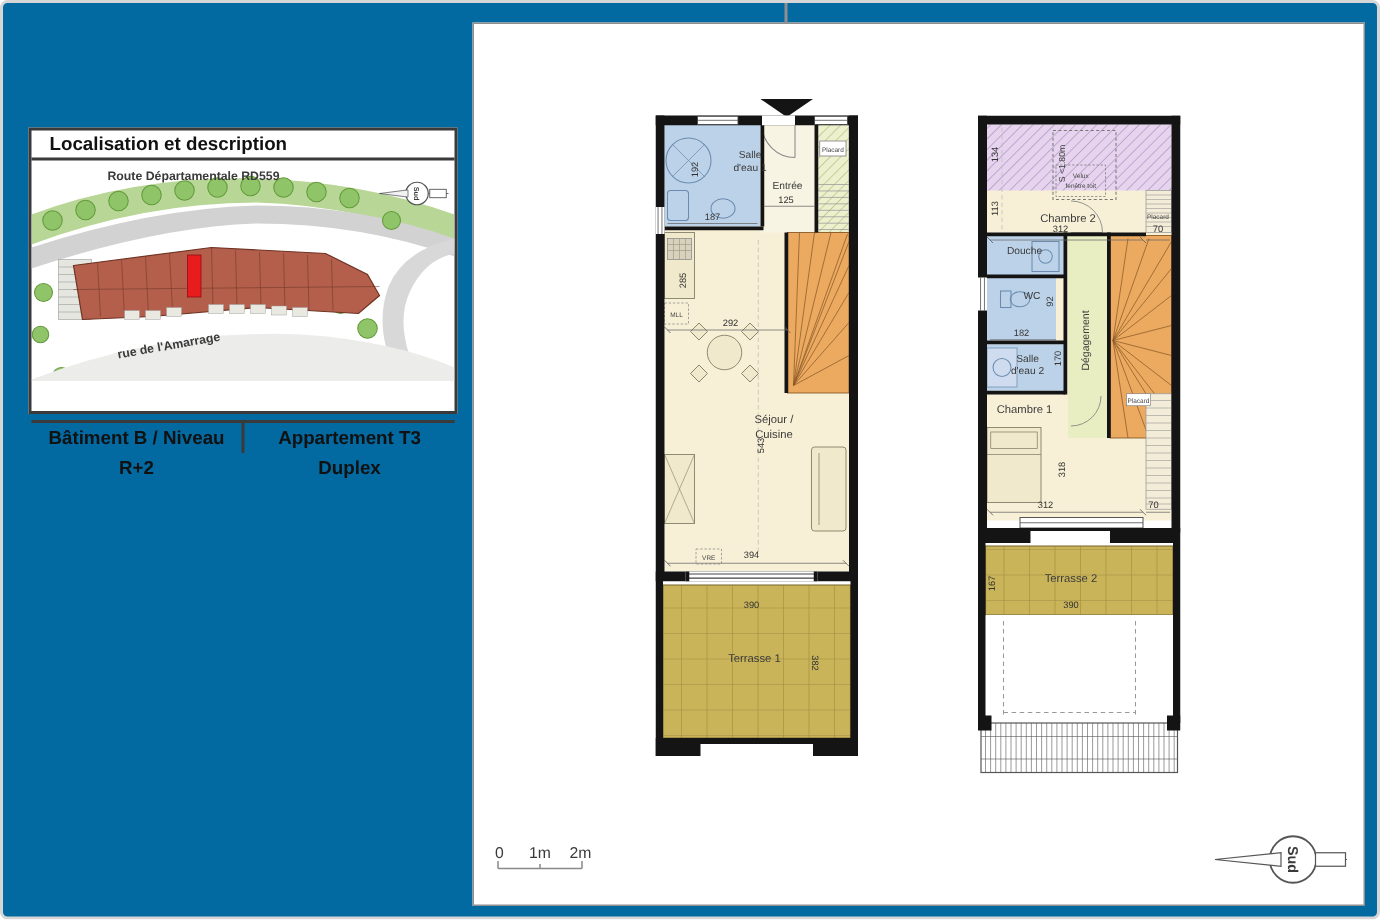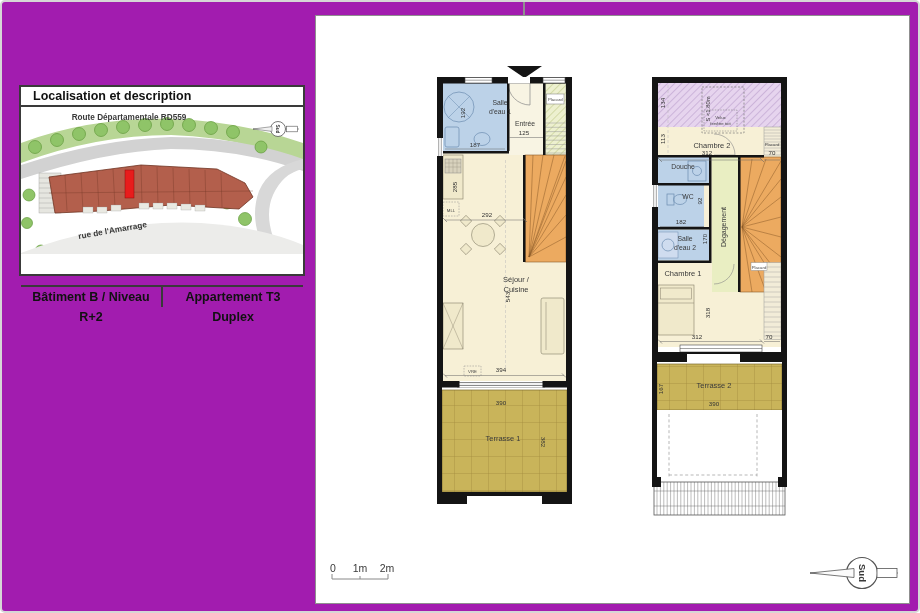--- a/index.html
+++ b/index.html
@@ -1,28 +1,28 @@
 <!DOCTYPE html>
 <html><head>
 <meta charset="utf-8">
 <style>
   html,body{margin:0;padding:0;background:#fff;}
-  .page{position:relative;width:920px;height:613px;background:#a21caf;border:2px solid #d6d6d6;
+  .page{position:relative;width:920px;height:613px;background:#0369a1;border:2px solid #d6d6d6;
         box-sizing:border-box;border-radius:5px;overflow:hidden;
         font-family:"Liberation Sans",sans-serif;}
   .sheet-frame{position:absolute;left:313px;top:13px;width:593px;height:587px;
         border:1px solid #8f8f8f;background:#fff;}
   .top-tick{position:absolute;left:521px;top:0;width:2px;height:14px;background:#8f8f8f;}
   
   .loc{position:absolute;left:17px;top:83px;width:286px;height:191px;
        border:2px solid #3a3a3a;box-sizing:border-box;background:#fff;}
   .loc-title{height:18px;line-height:18px;border-bottom:2px solid #3a3a3a;
        font-weight:bold;font-size:12.5px;color:#111;padding-left:12px;}
-  .loc-map{height:178px;overflow:hidden;}
-  .loc-foot{display:flex;height:22px;border-top:2px solid #3a3a3a;box-sizing:border-box;}
+  .loc-map{height:147px;overflow:hidden;}
+  .loc-foot{display:flex;height:22px;border-top:2px solid #3a3a3a;box-sizing:border-box;margin-top:26px;}
   .loc-cell{flex:0 0 140px;text-align:center;font-weight:bold;font-size:12.5px;
        line-height:20px;color:#111;}
   .loc-cell.c2{flex:1;border-left:2px solid #3a3a3a;}
   
   .plan1{position:absolute;left:435px;top:63px;}
   .plan2{position:absolute;left:650px;top:75px;}
   svg text{font-family:"Liberation Sans",sans-serif;fill:#3a3a3a;text-anchor:middle;}
   text.room{font-size:7.5px;}
   text.room-sm{font-size:6.8px;}
   text.dim{font-size:6.2px;fill:#333;}

